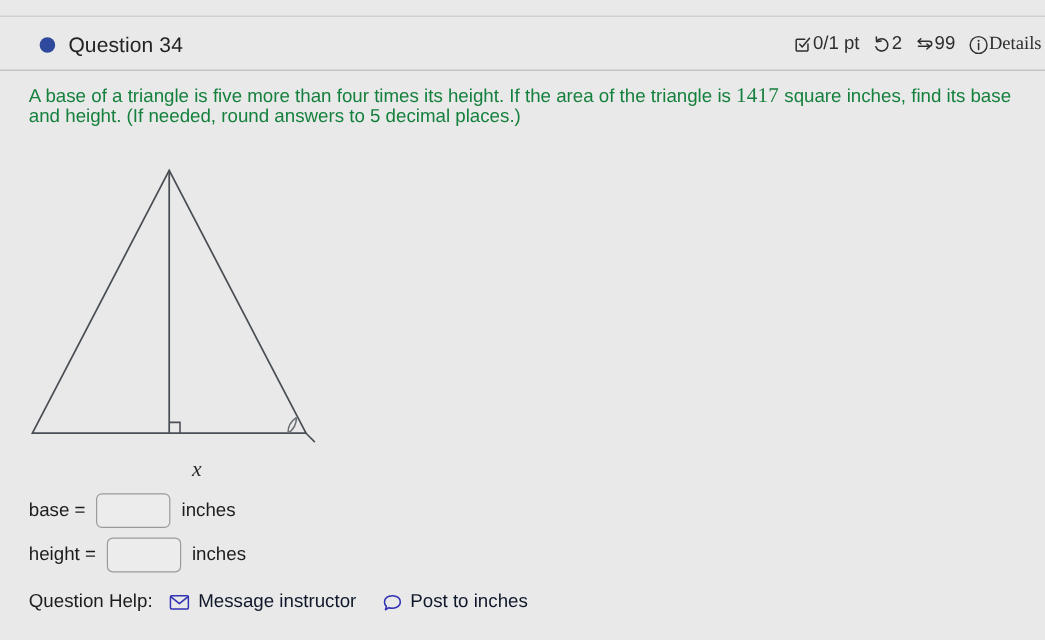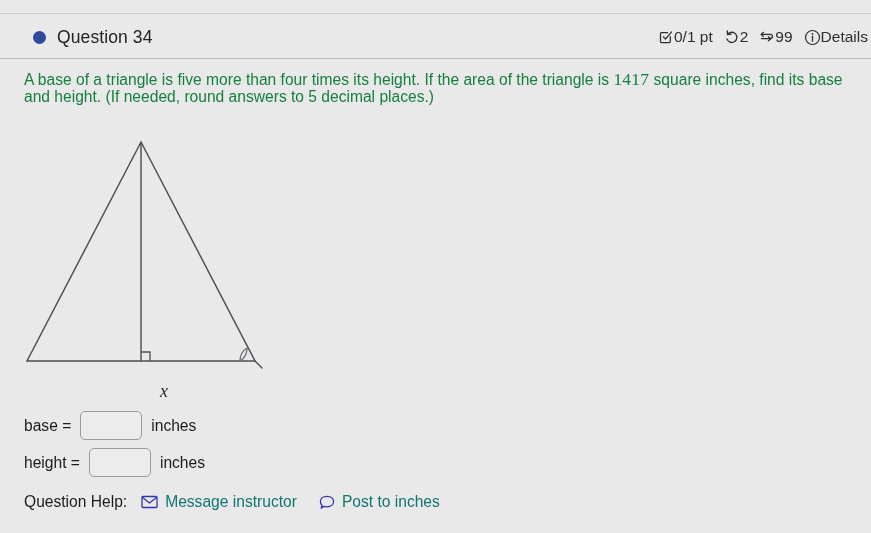--- a/index.html
+++ b/index.html
@@ -163,21 +163,21 @@
   .help-label { margin-right: 14px; }
   .help-link {
     display: inline-flex;
     align-items: center;
     color: #3232b4;
     text-decoration: none;
     margin-right: 22px;
     cursor: pointer;
   }
   .help-link .icn { margin-right: 7px; }
-  .help-link span { color: #0f766e; }
+  .help-link span { color: #0f172a; }
 </style>
 </head>
 <body>
 
 <div class="rule-top"></div>
 
 <div class="q-header">
   <div class="q-left">
     <div class="q-dot"></div>
     <div class="q-title">Question 34</div>
@@ -209,21 +209,21 @@
       <span class="icn">
         <svg width="16" height="16" viewBox="0 0 16 16">
           <path d="M2.4 5.4 H11.3 A2.1 2.1 0 0 1 11.3 9.6 H2.4" fill="none" stroke="#2e2e2e" stroke-width="1.25" stroke-linecap="round"></path>
           <path d="M4.4 3.3 L2.1 5.4 L4.4 7.5" fill="none" stroke="#2e2e2e" stroke-width="1.25" stroke-linecap="round" stroke-linejoin="round"></path>
           <path d="M9.4 7.7 L11.8 9.7 L9.4 11.8" fill="none" stroke="#2e2e2e" stroke-width="1.25" stroke-linecap="round" stroke-linejoin="round"></path>
         </svg>
       </span>
       <span>99</span>
     </div>
 
-    <div class="meta-group" style="margin-right:0;cursor:pointer;">
+    <div class="meta-group" style="margin-right:0;cursor:pointer;font-family:Liberation Serif, serif;">
       <span class="icn">
         <svg width="17" height="17" viewBox="0 0 17 17">
           <circle cx="8.5" cy="8.5" r="7" fill="none" stroke="#2e2e2e" stroke-width="1.2"></circle>
           <circle cx="8.5" cy="4.9" r="0.85" fill="#2e2e2e"></circle>
           <path d="M8.5 7.2 V12.3" fill="none" stroke="#2e2e2e" stroke-width="1.25" stroke-linecap="round"></path>
         </svg>
       </span>
       <span>Details</span>
     </div>
 

